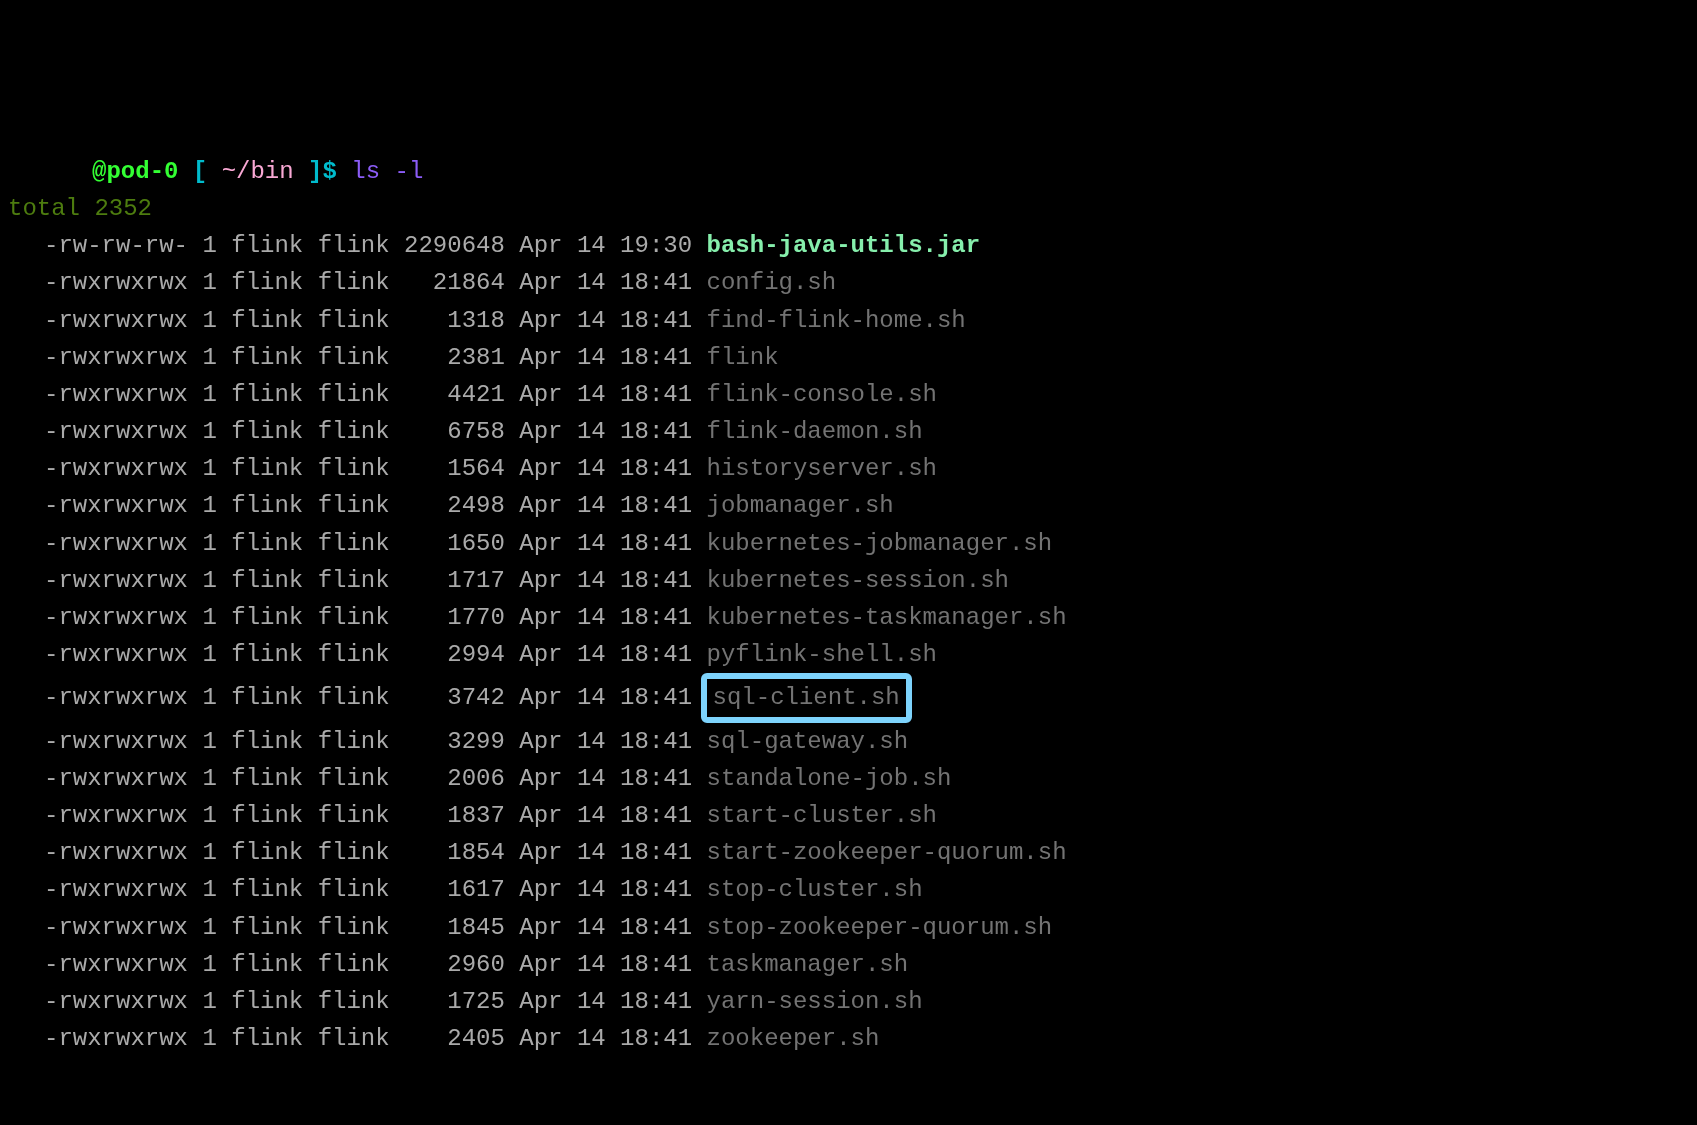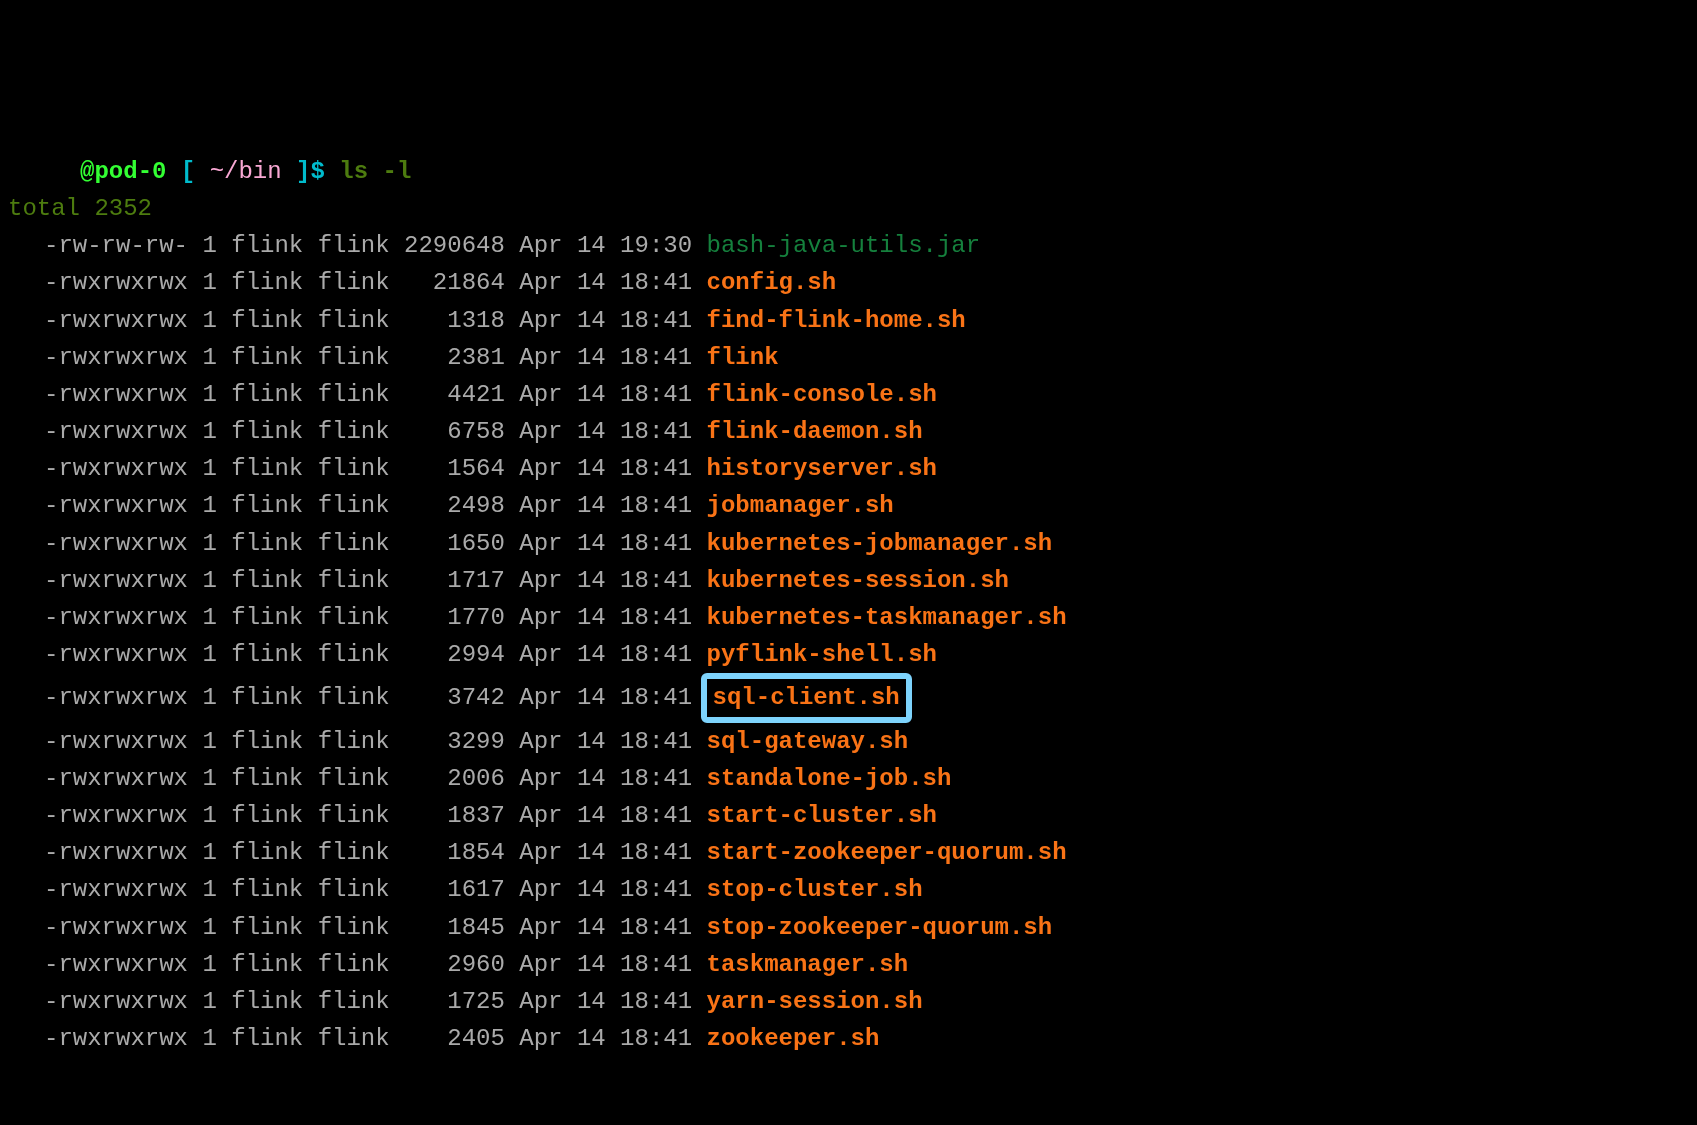--- a/index.html
+++ b/index.html
@@ -13,50 +13,50 @@
       font-size: 24px;
       line-height: 1.55;
       color: #aaaaaa;
       padding: 4px 8px;
       white-space: pre;
       overflow: hidden;
     }
     .prompt-host {
       color: #33ff33;
       font-weight: bold;
+      margin-left: 12px;
     }
     .prompt-bracket {
       color: #00bbcc;
       font-weight: bold;
     }
     .prompt-path {
       color: #f9a8d4;
     }
     .prompt-dollar {
       color: #00bbcc;
       font-weight: bold;
     }
     .command {
-      color: #4d7c0f;
-      font-weight: bold;
+      color: #8b5cf6;
     }
     .total-line {
       color: #4d7c0f;
     }
     .perm {
       color: #aaaaaa;
       margin-left: 36px;
     }
     .file-red {
-      color: #15803d;
-      font-weight: normal;
+      color: #86efac;
+      font-weight: bold;
     }
     .file-green {
-      color: #f97316;
-      font-weight: bold;
+      color: #737373;
+      font-weight: normal;
     }
     .highlight-box {
       border: 6px solid #7dd3fc;
       padding: 0px 6px;
       margin-left: -6px;
       border-radius: 6px;
       display: inline-block;
       text-align: right;
     }
     .row {

